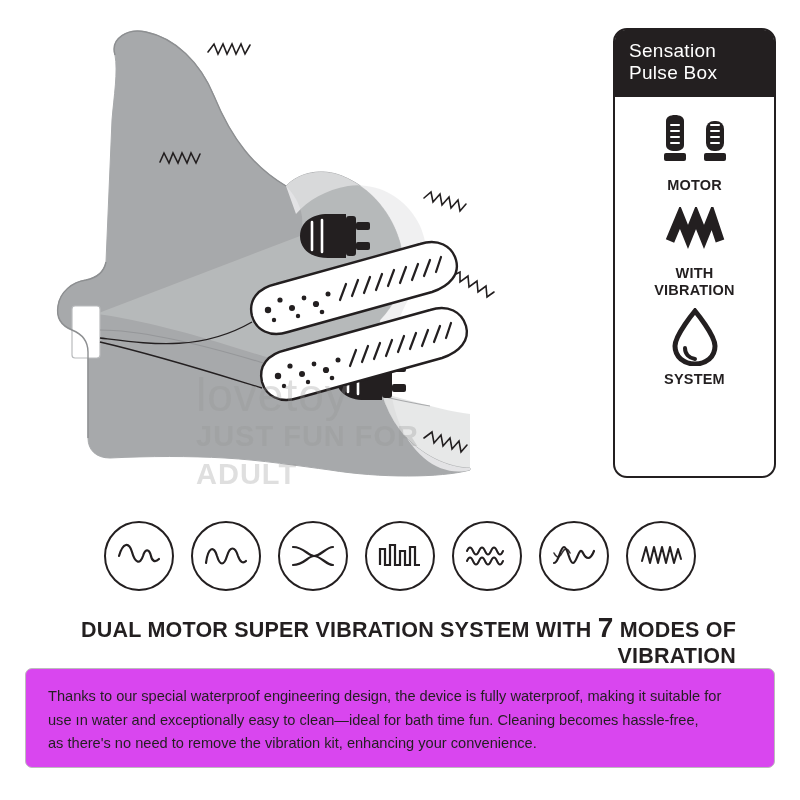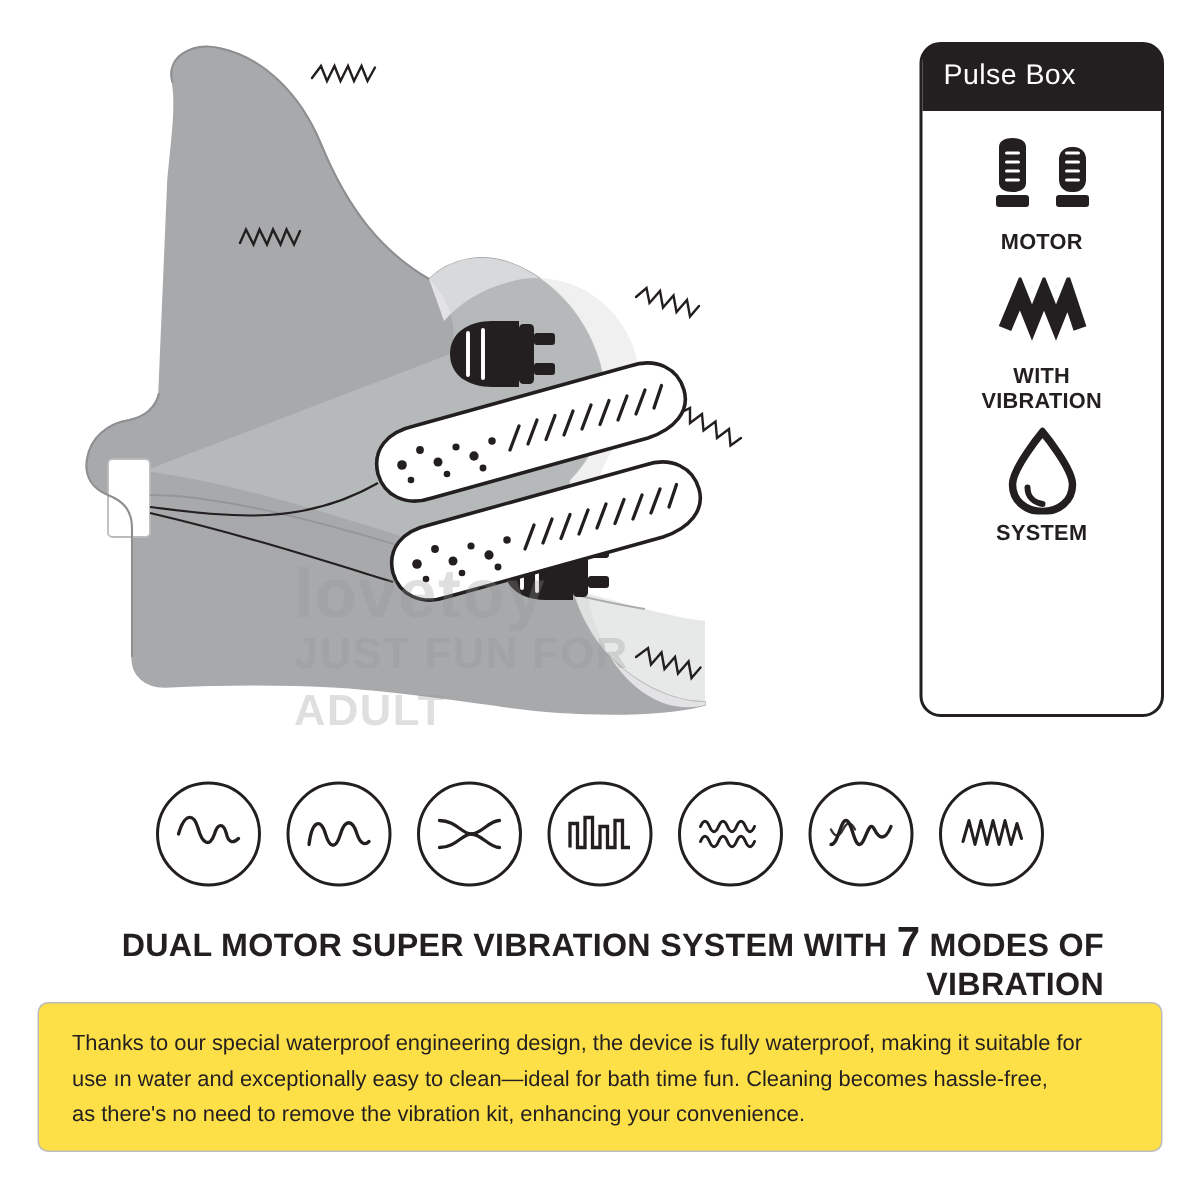--- a/index.html
+++ b/index.html
@@ -29,21 +29,21 @@
   .watermark {
     position: absolute;
     left: 196px;
     top: 372px;
     width: 330px;
     text-align: left;
     pointer-events: none;
   }
   .watermark .wm-main {
     font-size: 46px;
-    font-weight: bold;
+    font-weight: normal;
     color: rgba(150,150,150,0.30);
     line-height: 1;
     letter-spacing: 1px;
   }
   .watermark .wm-sub {
     font-size: 29px;
     font-weight: bold;
     color: rgba(150,150,150,0.30);
     line-height: 1.3;
     letter-spacing: 1px;
@@ -138,21 +138,21 @@
   .desc-box {
     position: absolute;
     left: 25px;
     top: 668px;
     width: 750px;
     height: 100px;
     border: 1px solid #bcbcbc;
     border-radius: 7px;
     box-sizing: border-box;
     padding: 16px 22px 0 22px;
-    background: #fde047;
+    background: #d946ef;
   }
   .desc-box p {
     margin: 0;
     font-size: 14.6px;
     line-height: 1.62;
     color: #231f20;
   }
 </style>
 </head>
 <body>
@@ -278,20 +278,21 @@
   </svg>
 
   <div class="watermark">
     <div class="wm-main">lovetoy</div>
     <div class="wm-sub">JUST FUN FOR ADULT</div>
   </div>
 </div>
 
 <div class="feature-panel">
   <div class="feature-panel-head">
+    <div class="ln">Sensation</div>
     <div class="ln">Pulse  Box</div>
   </div>
 
   <div class="feature-list">
 
     <div class="feature-item">
       <div class="feature-icon">
         <svg width="86" height="56" viewBox="0 0 86 56" xmlns="http://www.w3.org/2000/svg">
           <g fill="#231f20">
             <path d="M14,6 C14,2 18,0 23,0 C28,0 32,2 32,6 L32,30 C32,34 28,36 23,36 C18,36 14,34 14,30 Z"></path>

